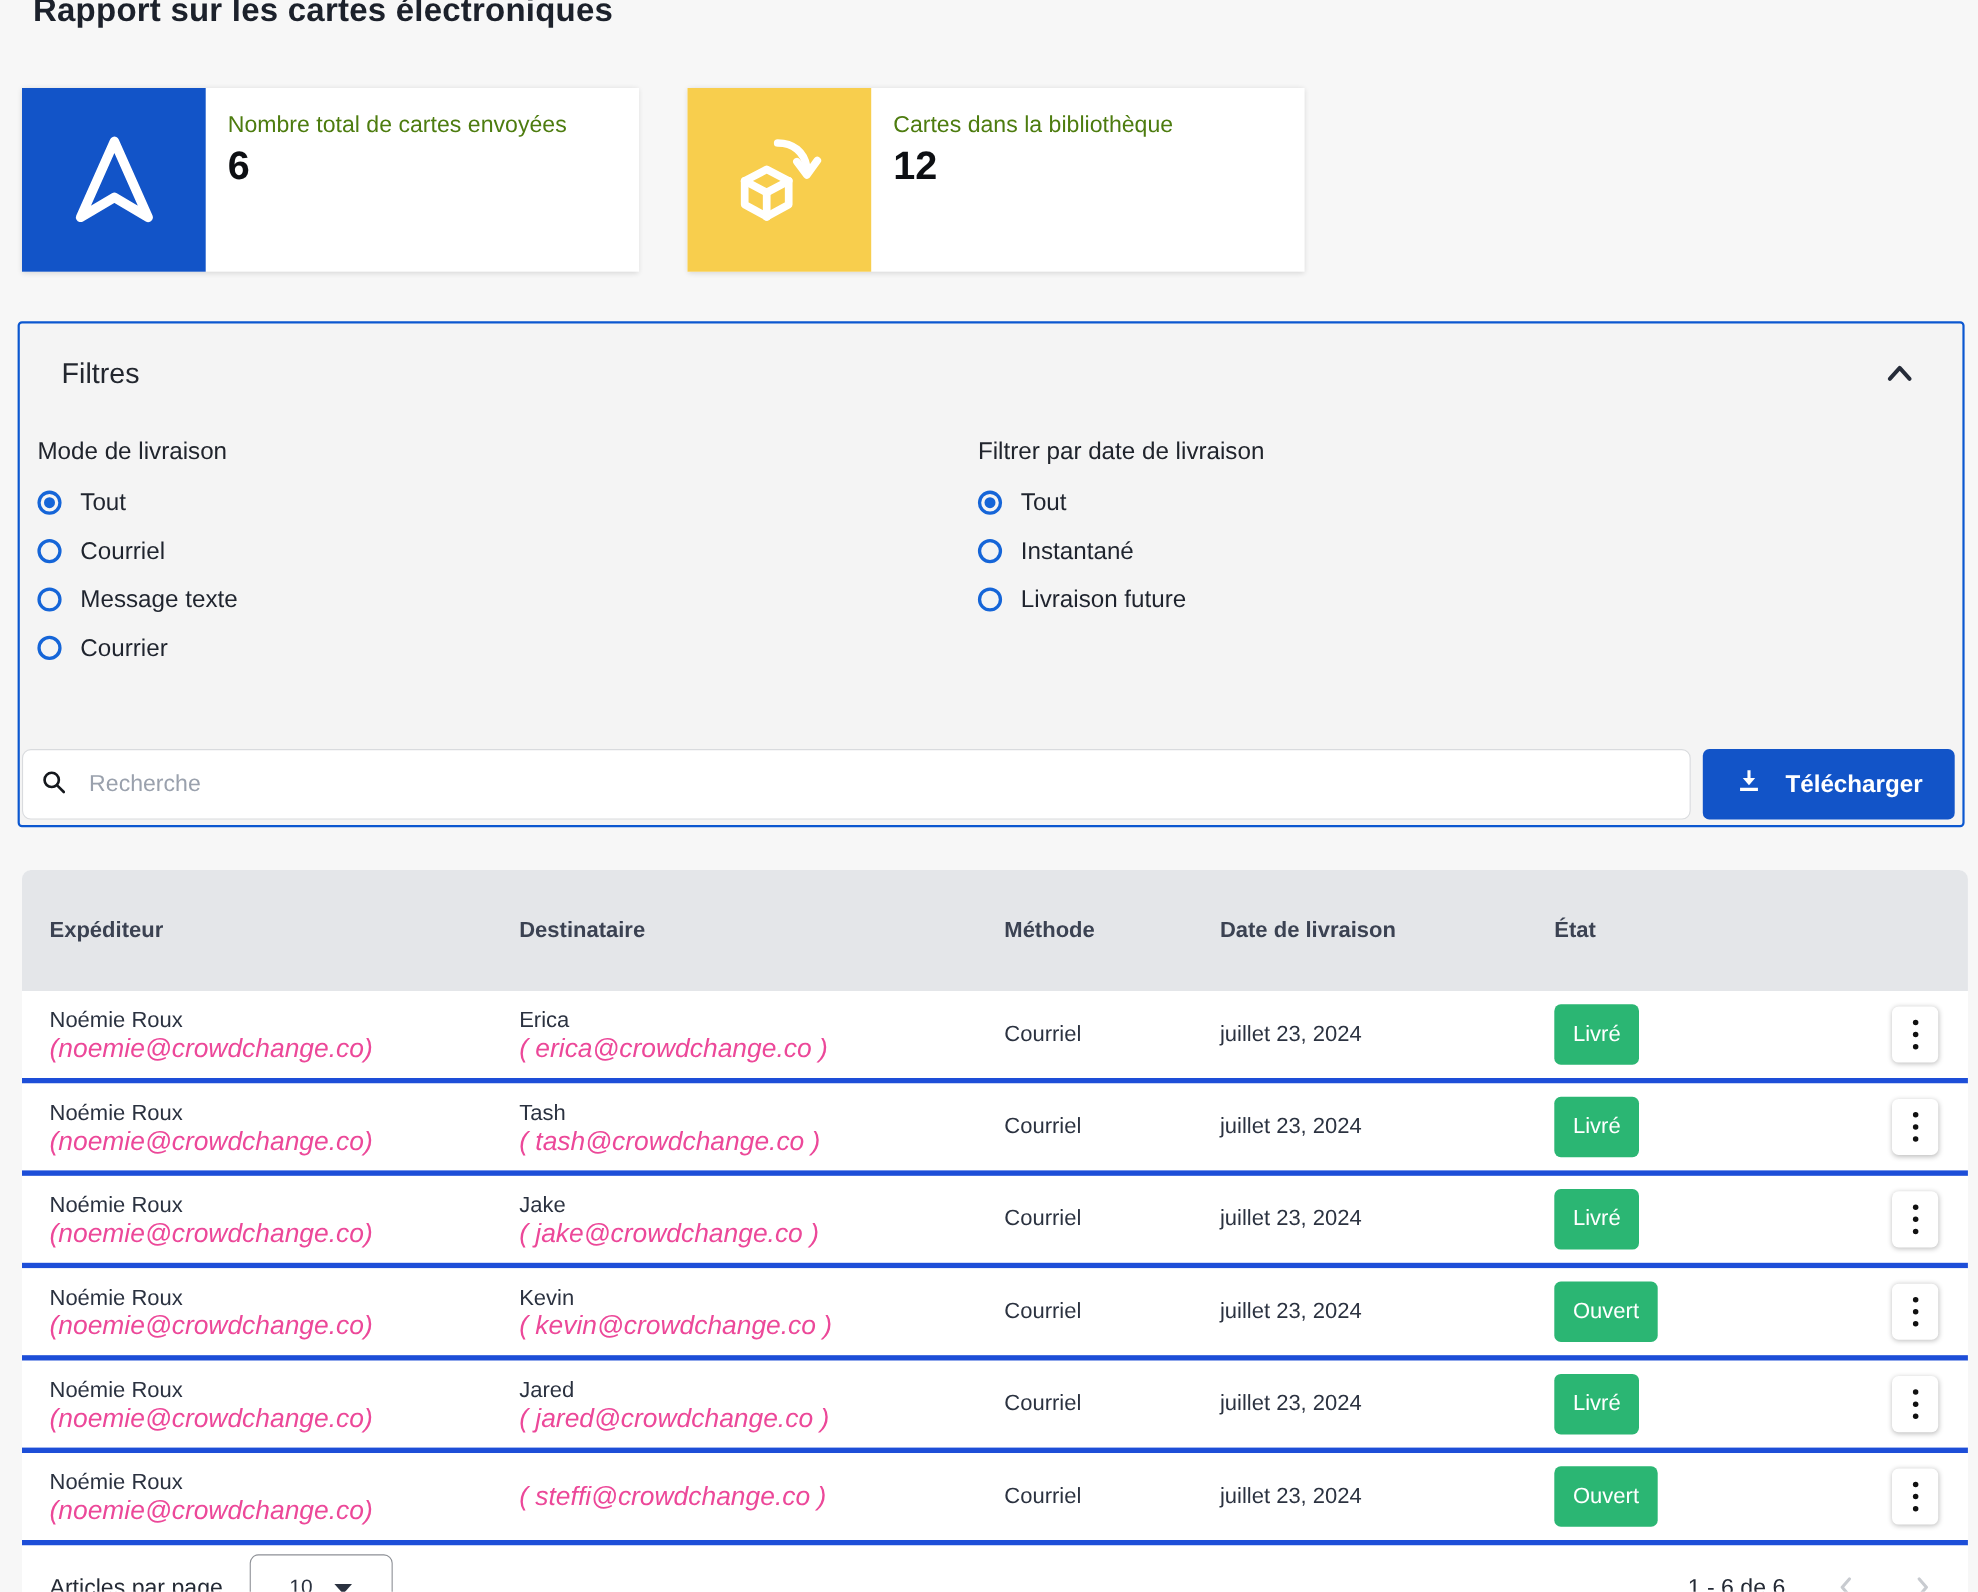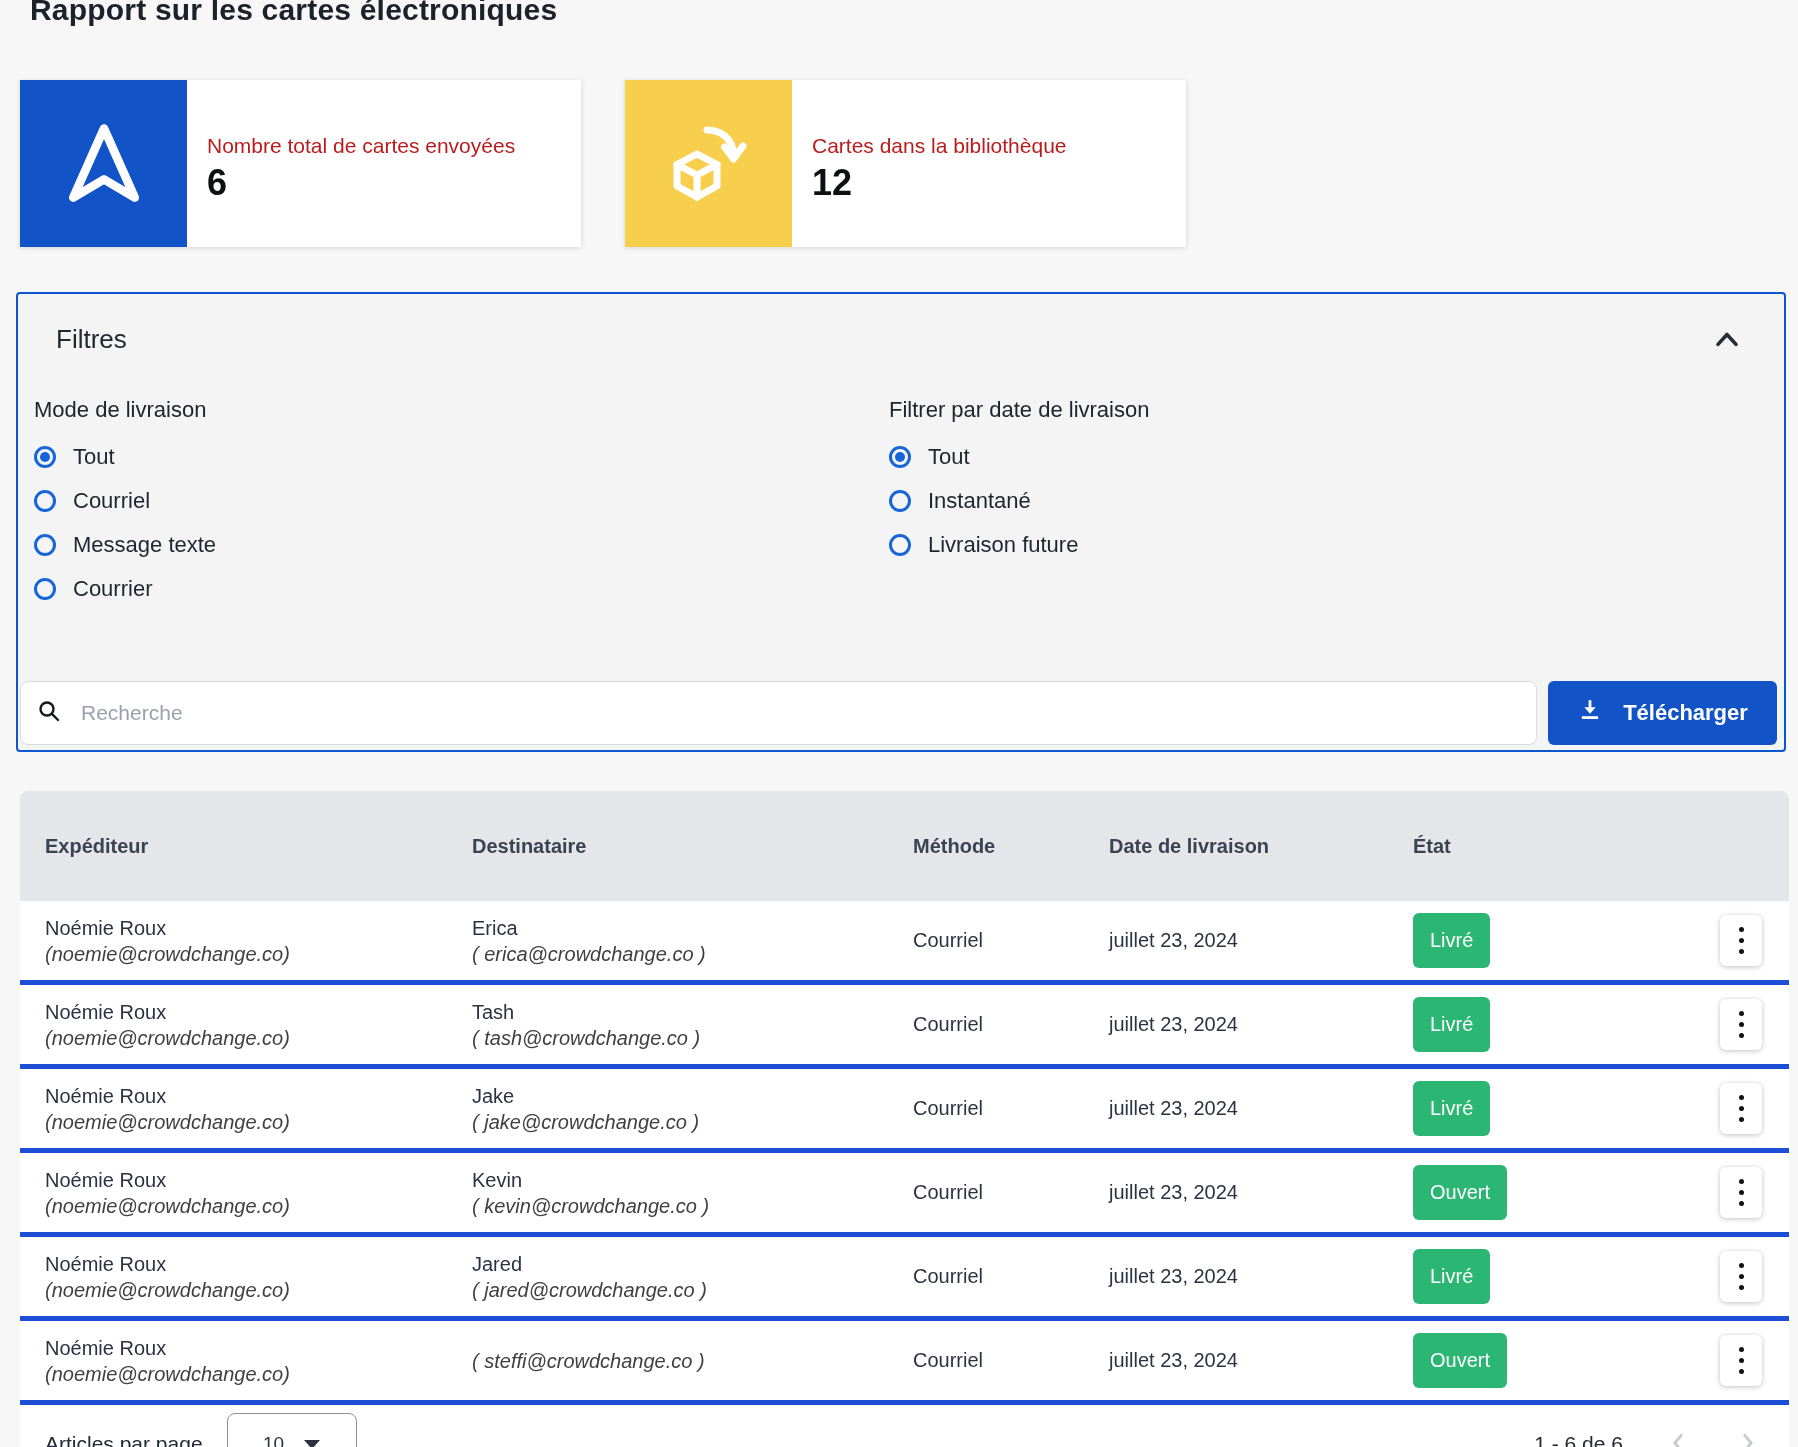--- a/index.html
+++ b/index.html
@@ -19,21 +19,21 @@
   }
   
   .cards { position: absolute; left: 20px; top: 80px; display: flex; gap: 44px; }
   .card {
     width: 561px; height: 167px; background: #fff;
     box-shadow: 0 1px 5px rgba(0,0,0,0.14);
     display: flex;
   }
   .card-iconbox { width: 167px; height: 167px; flex: none; display:flex; align-items:center; justify-content:center; }
   .card-body { padding: 22px 0 0 20px; }
-  .card-label { font-size: 21px; color: #b91c1c; margin-top: 32px; }
+  .card-label { font-size: 21px; color: #4d7c0f; }
   .card-value { font-size: 36px; font-weight: 600; color: #0d0f13; margin-top: 4px; }
   
   .filters {
     position: absolute; left: 16px; top: 292px; width: 1770px; height: 460px;
     background: #f4f4f4; border: 2px solid #0b57d0; border-radius: 4px;
     padding: 30px 40px 0 16px;
   }
   .filters-title { font-size: 26px; font-weight: 500; color: #23272f; margin-left: 22px; }
   .collapse-btn {
     position: absolute; right: 38px; top: 32px;
@@ -86,21 +86,21 @@
   .c-recipient { width: 441px; }
   .c-method    { width: 196px; }
   .c-date      { width: 304px; }
   .c-status    { width: 284px; }
   .c-actions   { flex: 1; display:flex; justify-content:flex-end; padding-right: 27px; }
   .trow {
     height: 84px; display:flex; align-items:center;
     border-bottom: 5px solid #1d4ed8; background:#fff;
   }
   .trow .name  { font-size: 20px; color:#2b3240; line-height: 26px; }
-  .trow .email { font-size: 20px; color:#404040; font-style: italic; line-height: 26px; }
+  .trow .email { font-size: 24px; color:#ec4899; font-style: italic; line-height: 26px; }
   .trow .c-method, .trow .c-date { font-size: 20px; color:#2b3240; }
   .badge {
     display:inline-block; padding: 16px 17px; border-radius: 6px;
     color:#fff; font-size: 20px; line-height: 23px;
   }
   .kebab {
     width: 42px; height: 51px; background:#fff; border:none; border-radius:6px;
     box-shadow: 0 1px 5px rgba(0,0,0,0.25); cursor:pointer;
     display:flex; flex-direction:column; align-items:center; justify-content:center; gap: 6px;
   }

